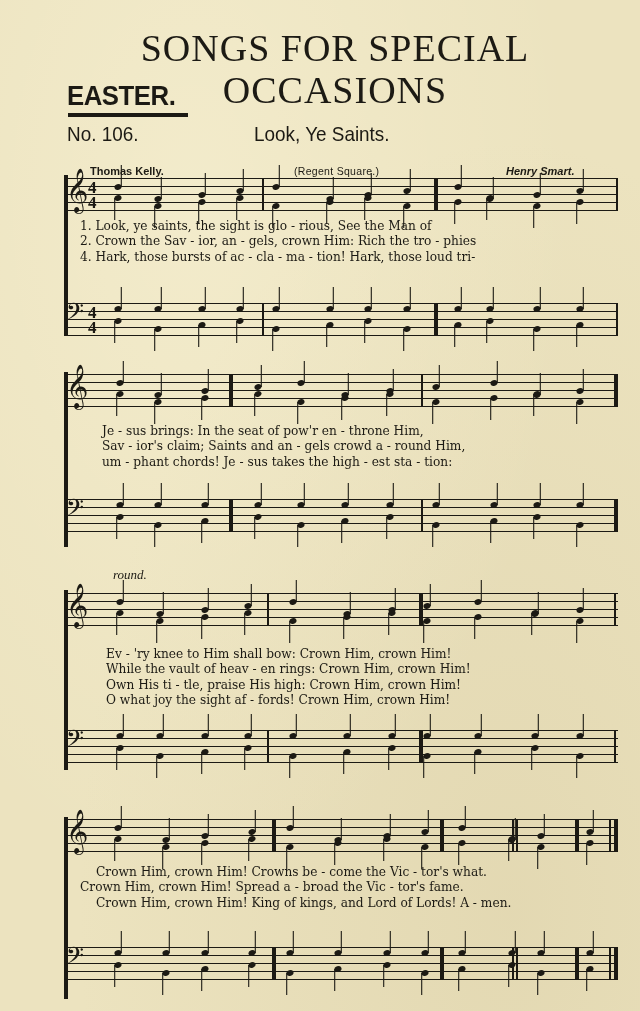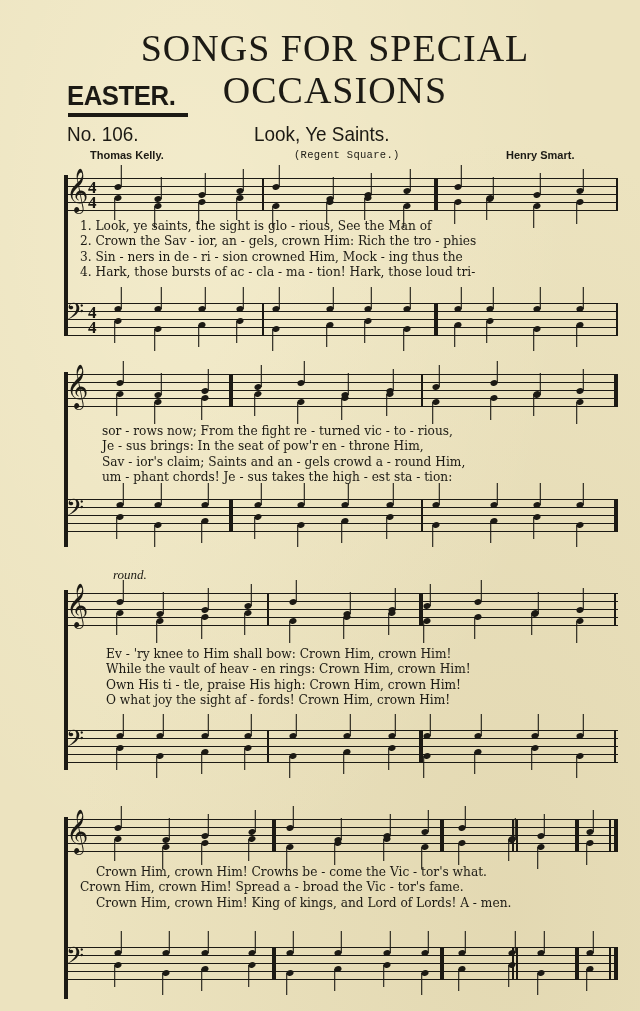--- a/index.html
+++ b/index.html
@@ -12,23 +12,23 @@
        font-size:38px;letter-spacing:1px;line-height:44px;}
   .main-title .l1{display:block;padding-left:30px;}
   .main-title .l2{display:block;padding-left:30px;margin-top:-2px;}
   .section{position:absolute;left:67px;top:80px;font-family:"Liberation Sans",sans-serif;font-weight:bold;
        font-size:28px;letter-spacing:-0.5px;transform:scaleX(.92);transform-origin:left;}
   .section-rule{position:absolute;left:68px;top:113px;width:120px;height:4px;background:#1c1a14;}
   .hymn-no{position:absolute;left:67px;top:122px;font-family:"Liberation Sans",sans-serif;font-size:21px;
        transform:scaleX(.9);transform-origin:left;}
   .hymn-title{position:absolute;left:254px;top:122px;font-family:"Liberation Sans",sans-serif;font-size:21px;
        transform:scaleX(.9);transform-origin:left;}
-  .credit{position:absolute;top:149px;font-family:"Liberation Sans",sans-serif;font-weight:bold;font-size:11px;}
-  .credit.author{left:90px;} .credit.composer{left:506px;}
-  .credit.tune{left:294px;font-family:Liberation Mono, monospace;font-weight:normal;font-size:10.5px;letter-spacing:.3px;}
+  .credit{position:absolute;top:165px;font-family:"Liberation Sans",sans-serif;font-weight:bold;font-size:11px;}
+  .credit.author{left:90px;} .credit.composer{left:506px;font-style:italic;}
+  .credit.tune{left:294px;font-family:Liberation Sans, sans-serif;font-weight:normal;font-size:10.5px;letter-spacing:.3px;}
   .system{position:absolute;left:64px;width:554px;}
   .staff{position:absolute;left:0;width:554px;height:33px;
      background:repeating-linear-gradient(to bottom,#1c1a14 0,#1c1a14 1.3px,transparent 1.3px,transparent 8px);}
   .brace{position:absolute;left:0;width:4px;background:#1c1a14;}
   .bar{position:absolute;width:2px;background:#1c1a14;}
   .bar.thick{width:4px;}
   .clef{position:absolute;left:2px;font-family:"DejaVu Sans",sans-serif;line-height:1;}
   .timesig{position:absolute;left:24px;font-family:"Liberation Serif",serif;font-weight:bold;font-size:17px;line-height:15px;}
   .lyrics{position:absolute;left:0;width:554px;font-family:"DejaVu Serif",serif;font-size:12.2px;line-height:15.3px;}
   .lyric-line{position:relative;height:15.3px;white-space:nowrap;}
@@ -64,45 +64,39 @@
     <div class="bar thick" style="left:370px;top:3px;height:33px;"></div>
     <div class="bar" style="left:552px;top:3px;height:33px;"></div>
     <div class="lyrics" style="top:44px;">
       <div class="lyric-line">
           <span style="left:16px">1. Look, ye saints, the sight is glo - rious, See the Man of</span>
         </div>
       <div class="lyric-line">
           <span style="left:16px">2. Crown the Sav - ior, an - gels, crown Him: Rich the tro - phies</span>
         </div>
       <div class="lyric-line">
-          <span style="left:16px">3. Sin - ners in de - ri - sion crowned Him, Mock - ing thus the</span>
-        </div>
-      <div class="lyric-line">
           <span style="left:16px">4. Hark, those bursts of ac - cla - ma - tion! Hark, those loud tri-</span>
         </div>
     </div>
     <div class="staff" style="top:128px;"></div>
     <div class="clef" style="top:126px;font-size:28px;">𝄢</div>
     <div class="timesig" style="top:130px;">4<br>4</div>
     <div class="bar" style="left:198px;top:128px;height:33px;"></div>
     <div class="bar thick" style="left:370px;top:128px;height:33px;"></div>
     <div class="bar" style="left:552px;top:128px;height:33px;"></div>
   </div>
 
   <div class="system" style="top:372px;height:175px;">
     <div class="brace" style="top:0;height:175px;"></div>
     <div class="staff" style="top:2px;"></div>
     <div class="clef" style="top:-5px;font-size:38px;">𝄞</div>
     <div class="bar thick" style="left:165px;top:2px;height:33px;"></div>
     <div class="bar" style="left:357px;top:2px;height:33px;"></div>
     <div class="bar thick" style="left:550px;top:2px;height:33px;"></div>
     <div class="lyrics" style="top:52px;">
-      <div class="lyric-line">
-          <span style="left:38px">sor - rows now; From the fight re - turned vic - to - rious,</span>
-        </div>
       <div class="lyric-line">
           <span style="left:38px">Je - sus brings: In the seat of pow'r en - throne Him,</span>
         </div>
       <div class="lyric-line">
           <span style="left:38px">Sav - ior's claim; Saints and an - gels crowd a - round Him,</span>
         </div>
       <div class="lyric-line">
           <span style="left:38px">um - phant chords! Je - sus takes the high - est sta - tion:</span>
         </div>
     </div>

